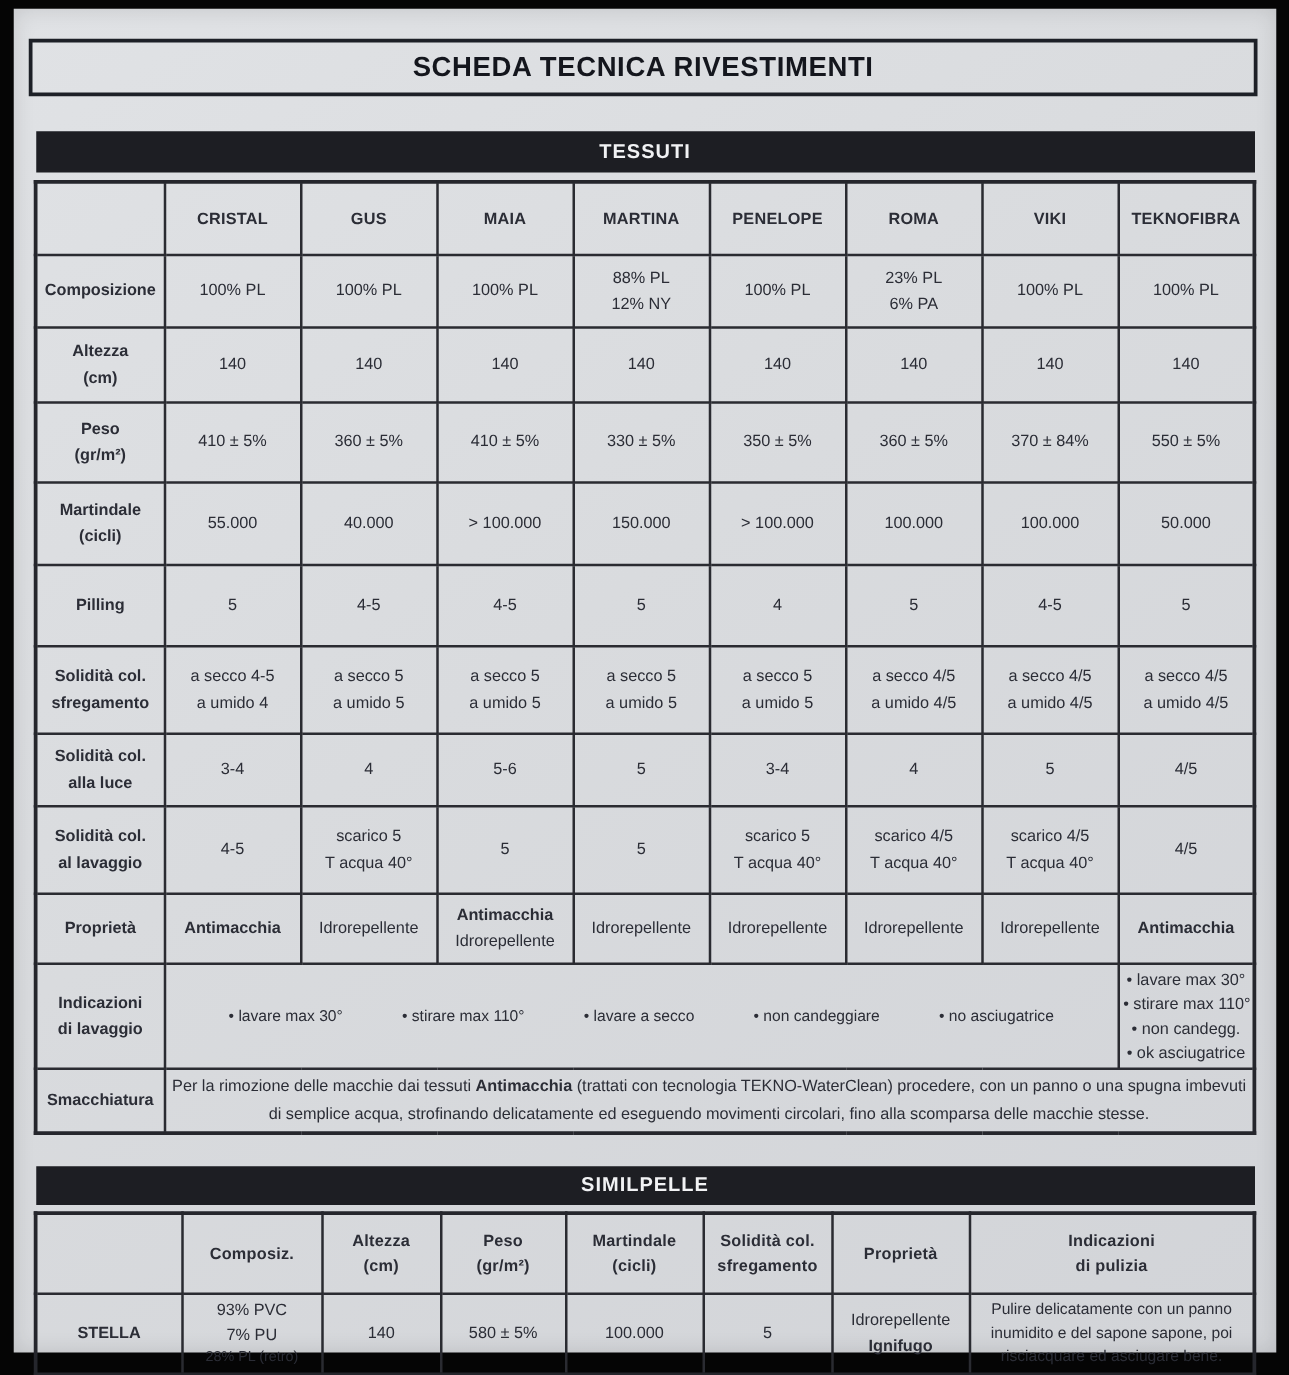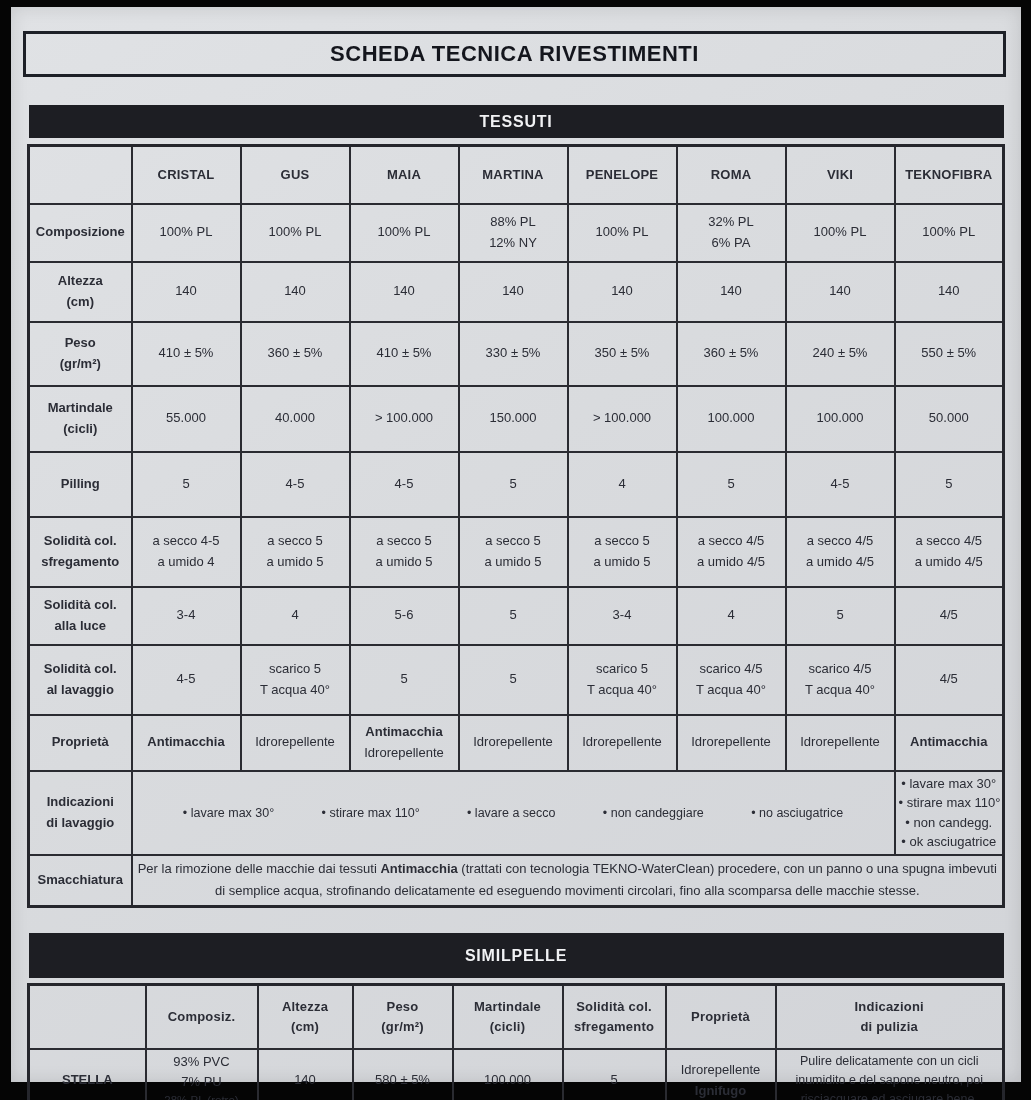--- a/index.html
+++ b/index.html
@@ -21,21 +21,21 @@
   }
   .title-box span{
     font-weight:bold;font-size:22px;letter-spacing:.5px;color:#14161d;
   }
   .banner{
     width:975px;margin:28px auto 0 auto;height:33px;
     background:#1d1e23;color:#f1f2f4;
     display:flex;align-items:center;justify-content:center;
     font-weight:bold;font-size:16px;letter-spacing:.8px;text-align:center;
   }
-  .banner.second{margin-top:25px;height:45px;}
+  .banner.second{margin-top:25px;height:31px;}
   .tbl{
     width:975px;margin:6px auto 0 auto;
     border-collapse:collapse;table-layout:fixed;
     border:3px solid #25262c;
   }
   .tbl.second{margin-top:5px;}
   .tbl td,.tbl th{
     border:2px solid #2a2b31;
     text-align:center;vertical-align:middle;
     color:#2b2d36;font-size:13px;padding:2px 3px;
@@ -136,21 +136,21 @@
             <div class="line">100% PL</div>
           </td>
           <td>
             <div class="line">88% PL</div>
             <div class="line">12% NY</div>
           </td>
           <td>
             <div class="line">100% PL</div>
           </td>
           <td>
-            <div class="line">32% PL</div>
+            <div class="line">23% PL</div>
             <div class="line">6% PA</div>
           </td>
           <td>
             <div class="line">100% PL</div>
           </td>
           <td>
             <div class="line">100% PL</div>
           </td>
         </tr>
         <tr class="r1">
@@ -200,21 +200,21 @@
           <td>
             <div class="line">330 ± 5%</div>
           </td>
           <td>
             <div class="line">350 ± 5%</div>
           </td>
           <td>
             <div class="line">360 ± 5%</div>
           </td>
           <td>
-            <div class="line">240 ± 5%</div>
+            <div class="line">370 ± 84%</div>
           </td>
           <td>
             <div class="line">550 ± 5%</div>
           </td>
         </tr>
         <tr class="r3">
           <th class="rowlabel">
             <div class="line">Martindale</div>
             <div class="line">(cicli)</div>
           </th>
@@ -498,19 +498,19 @@
             <div class="line">100.000</div>
           </td>
           <td>
             <div class="line">5</div>
           </td>
           <td>
             <div class="line">Idrorepellente</div>
             <div class="line b">Ignifugo</div>
           </td>
           <td>
-            <div class="line wrap">Pulire delicatamente con un cicli inumidito e del sapone neutro, poi risciacquare ed asciugare bene.</div>
+            <div class="line wrap">Pulire delicatamente con un panno inumidito e del sapone sapone, poi risciacquare ed asciugare bene.</div>
           </td>
         </tr>
       </tbody>
   </table>
 
 </div>
 
 </body></html>

